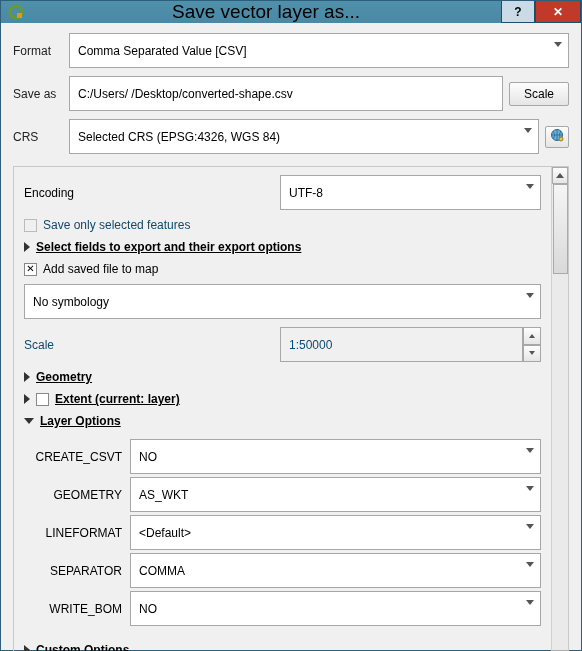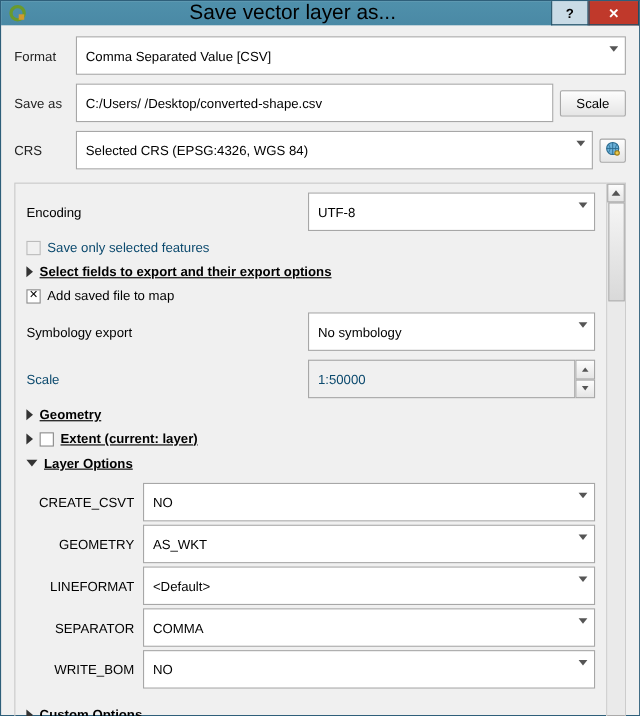--- a/index.html
+++ b/index.html
@@ -117,21 +117,20 @@
           <span class="tri tri-right"></span>
           <span>Select fields to export and their export options</span>
         </div>
 
         <div class="row">
           <span class="cb checked"></span>
           <span>Add saved file to map</span>
         </div>
 
         <div class="row">
-          <label style="width:250px">Symbology export</label>
           <div class="select">
               <span>No symbology</span>
             </div>
         </div>
 
         <div class="row">
           <label class="disabled-text" style="width:250px">Scale</label>
           <div class="spin">
             <div class="textin disabled-text" style="background:#f0f0f0">
                 <span>1:50000</span>

